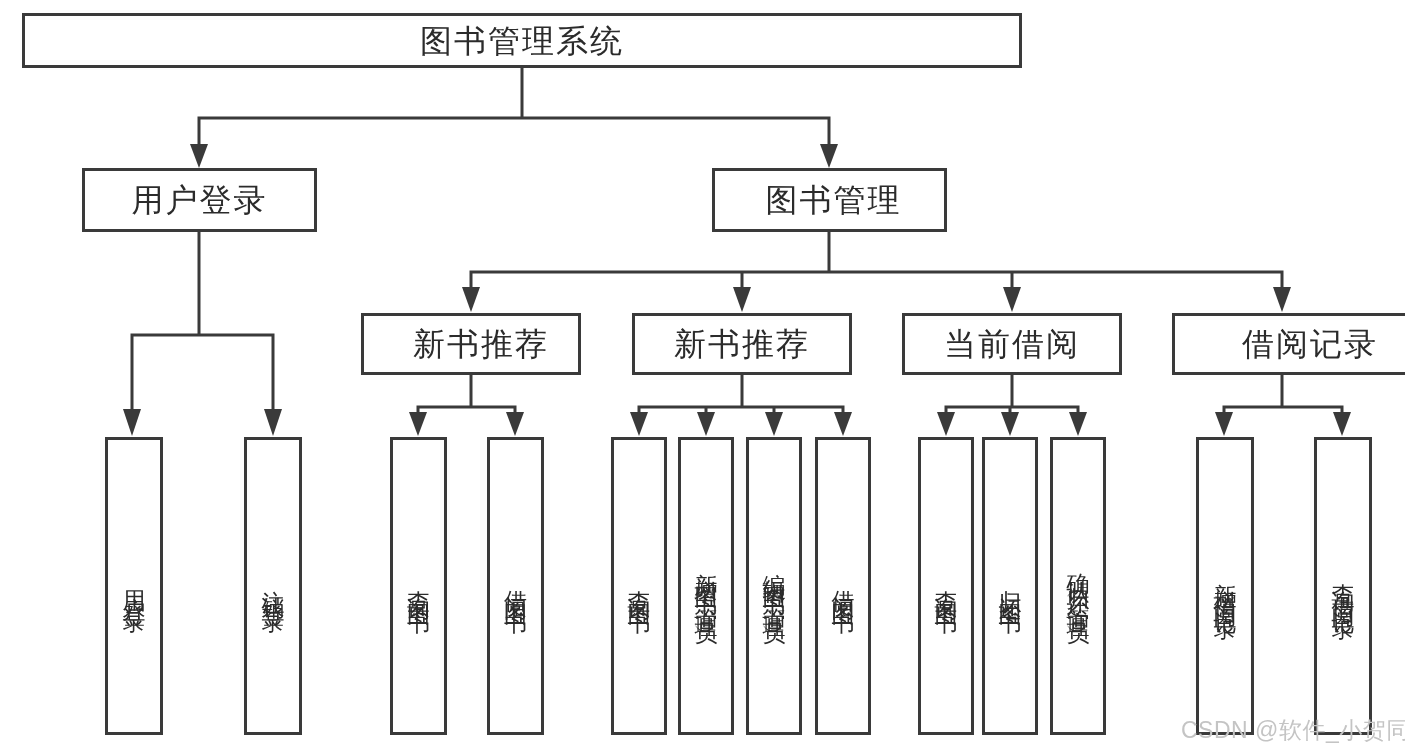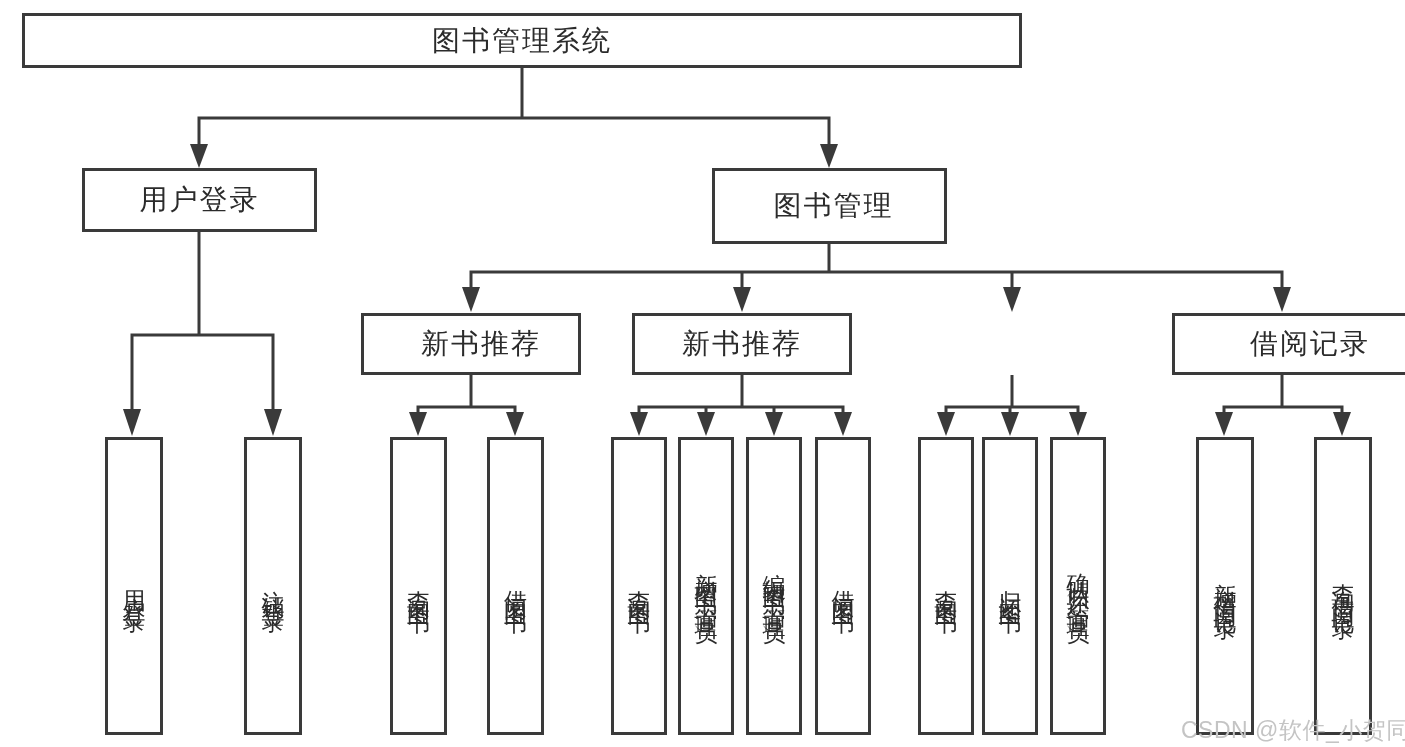--- a/index.html
+++ b/index.html
@@ -22,21 +22,21 @@
     position: absolute;
     box-sizing: border-box;
     background: #ffffff;
     border: 3px solid #3a3a3a;
     display: flex;
     align-items: center;
     justify-content: center;
     z-index: 2;
   }
   .hbox span {
-    font-size: 28px;
+    font-size: 32px;
     color: #2b2b2b;
     letter-spacing: 2px;
     line-height: 1;
     white-space: nowrap;
   }
   .vbox span {
     writing-mode: vertical-lr;
     text-orientation: mixed;
     font-size: 23px;
     color: #2b2b2b;
@@ -103,29 +103,32 @@
     </g>
   </svg>
 
   <div class="node hbox" style="left:22px; top:13px; width:1000px; height:55px;">
     <span>图书管理系统</span>
   </div>
 
   <div class="node hbox" style="left:82px; top:168px; width:235px; height:64px;">
     <span>用户登录</span>
   </div>
-  <div class="node hbox" style="left:712px; top:168px; width:235px; height:76px;padding-left:8px;">
+  <div class="node hbox" style="left:712px; top:168px; width:235px; height:64px;padding-left:8px;">
     <span>图书管理</span>
   </div>
 
   <div class="node hbox" style="left:361px; top:313px; width:220px; height:62px;padding-left:20px;">
     <span>新书推荐</span>
   </div>
   <div class="node hbox" style="left:632px; top:313px; width:220px; height:62px;">
     <span>新书推荐</span>
+  </div>
+  <div class="node hbox" style="left:902px; top:313px; width:220px; height:62px;">
+    <span>当前借阅</span>
   </div>
   <div class="node hbox" style="left:1172px; top:313px; width:260px; height:62px;padding-left:16px;">
     <span>借阅记录</span>
   </div>
 
   <div class="node vbox" style="left:105px; top:437px; width:58px; height:298px;">
     <span>用户登录</span>
   </div>
   <div class="node vbox" style="left:244px; top:437px; width:58px; height:298px;">
     <span>注销登录</span>

